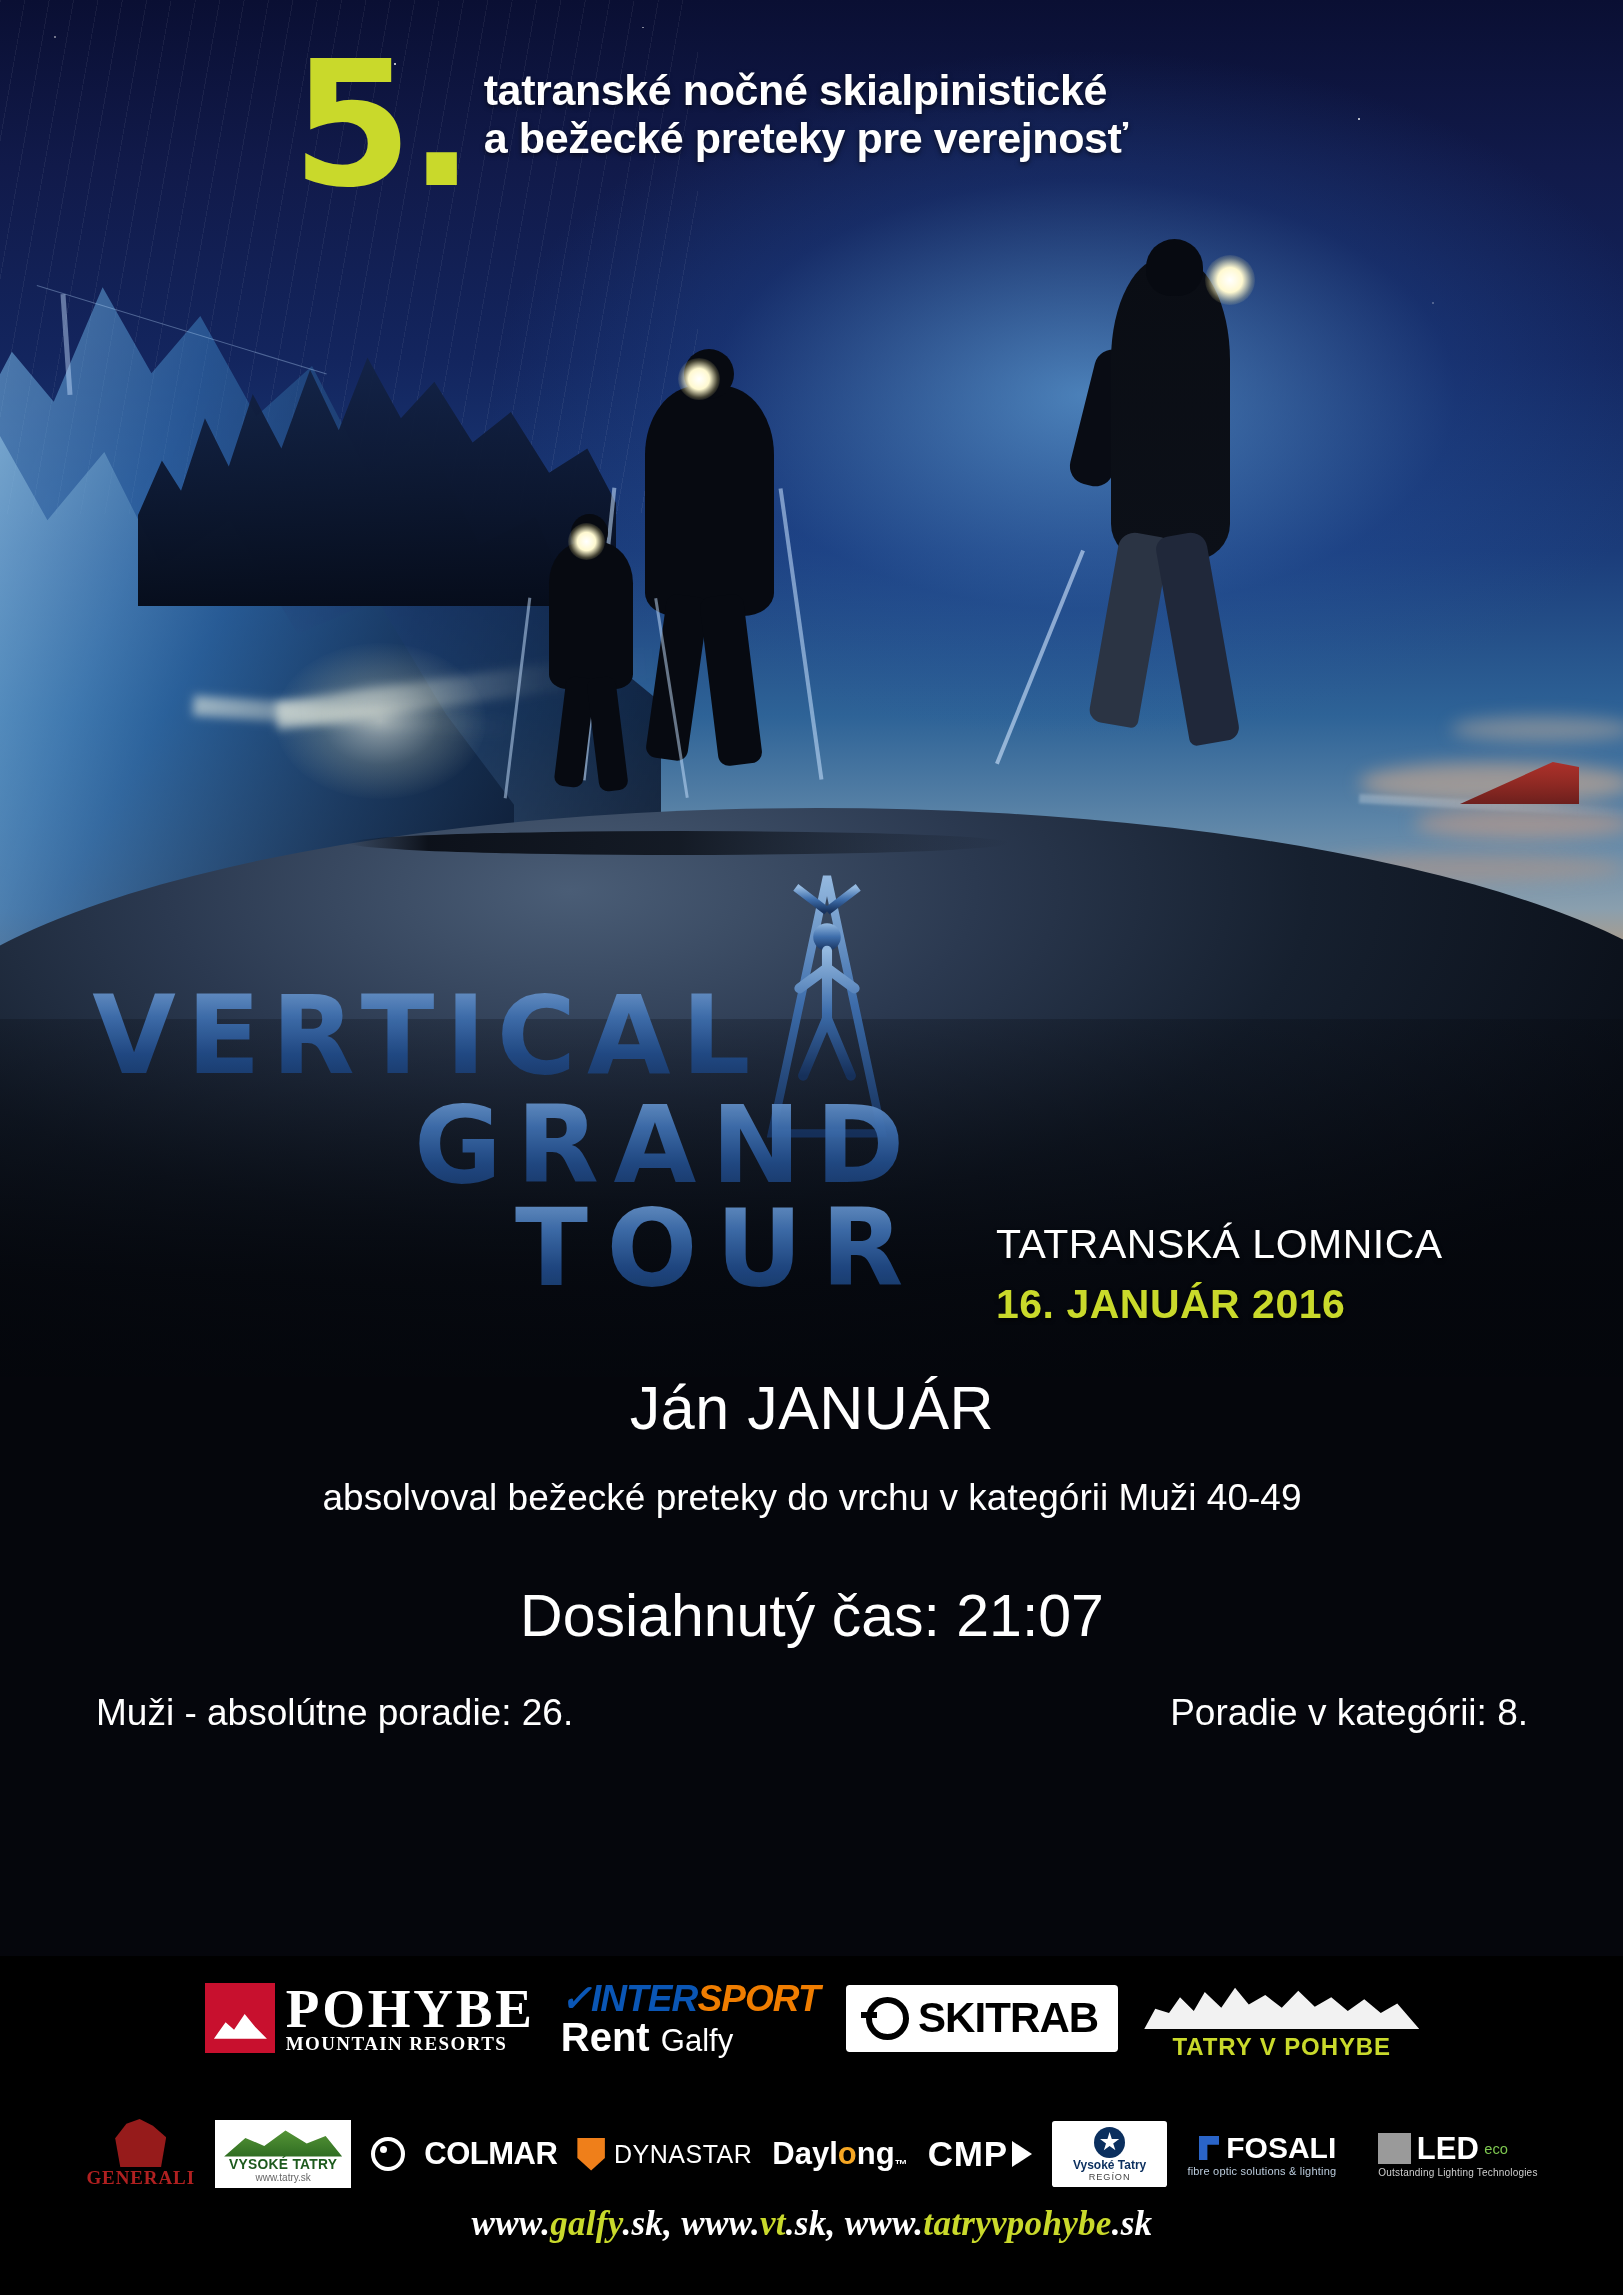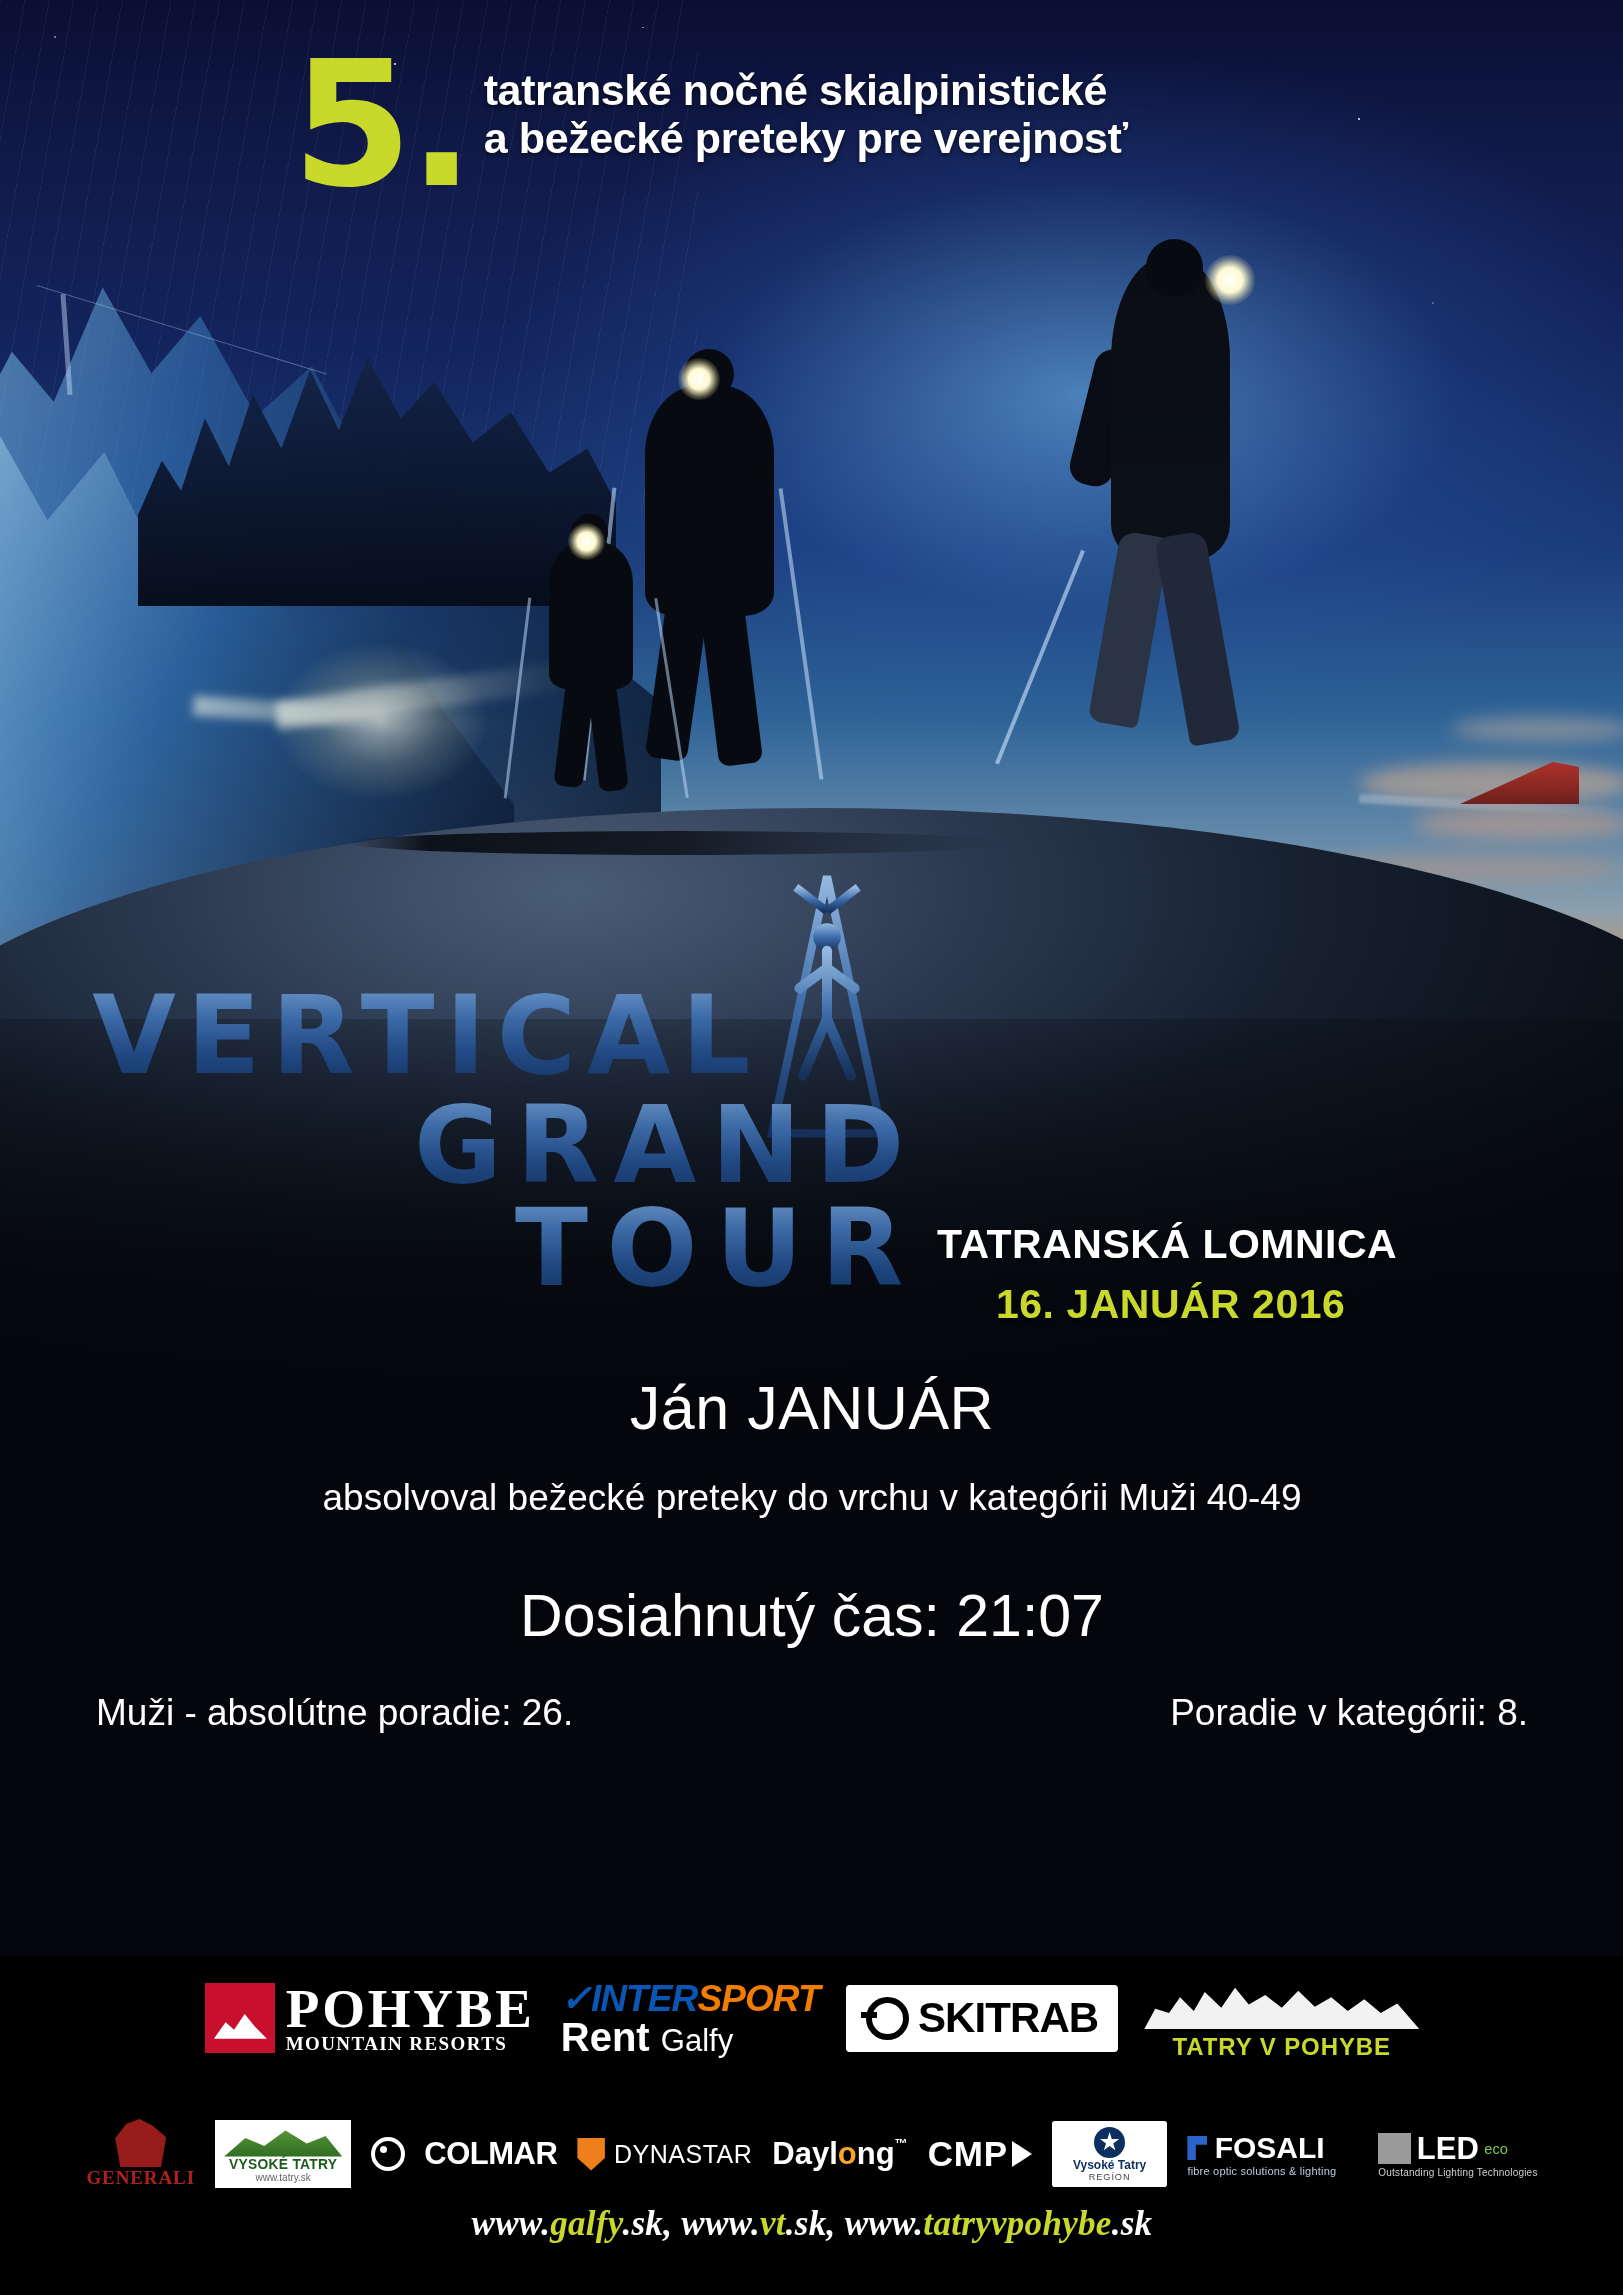--- a/index.html
+++ b/index.html
@@ -260,24 +260,24 @@
   .w1 { position:absolute; left: 9.2px; top: 0px; font-size: 108px; }
   .w2 { position:absolute; left: 331px; top: 110px; font-size: 107px; letter-spacing: 14.7px; }
   .w3 { position:absolute; left: 432px; top: 213px; font-size: 107px; letter-spacing: 18.4px; }
   .logo-mark {
     position:absolute; left: 643px; top: -115px; width: 202px; height: 303px;
     opacity: .9;
   }
 
   .place {
     position: absolute;
-    left: 937px; top: 1221px;
+    left: 996px; top: 1221px;
     color: #ffffff;
     font-size: 41px;
-    font-weight: 700;
+    font-weight: 400;
     letter-spacing: 0.5px;
     z-index: 7;
     text-shadow: 0 1.8px 4.6px rgba(0,0,0,.7);
   }
   .date {
     position: absolute;
     left: 996px; top: 1281px;
     color: #c9d92b;
     font-size: 41px;
     font-weight: 600;
@@ -329,21 +329,21 @@
     z-index: 9;
   }
   .sp-row1 {
     position: absolute; left: 0; top: 20px; width: 1624px;
     display: flex; align-items: center; justify-content: center; gap: 26px;
   }
   .sp-row2 {
     position: absolute; left: 0; top: 163px; width: 1624px;
     display: flex; align-items: center; justify-content: center; gap: 20px;
   }
-  .chip { display: flex; align-items: flex-start; }
+  .chip { display: flex; align-items: flex-end; }
 
   
   .tmr { display:flex; align-items:center; }
   .tmr-sq {
     width: 70px; height: 70px; background: #c8102e; margin-right: 11px;
     position: relative; overflow: hidden;
   }
   .tmr-sq::after {
     content: ""; position: absolute; left: 9.2px; bottom: 14.7px; width: 53px; height: 27.5px;
     background: #fff;

